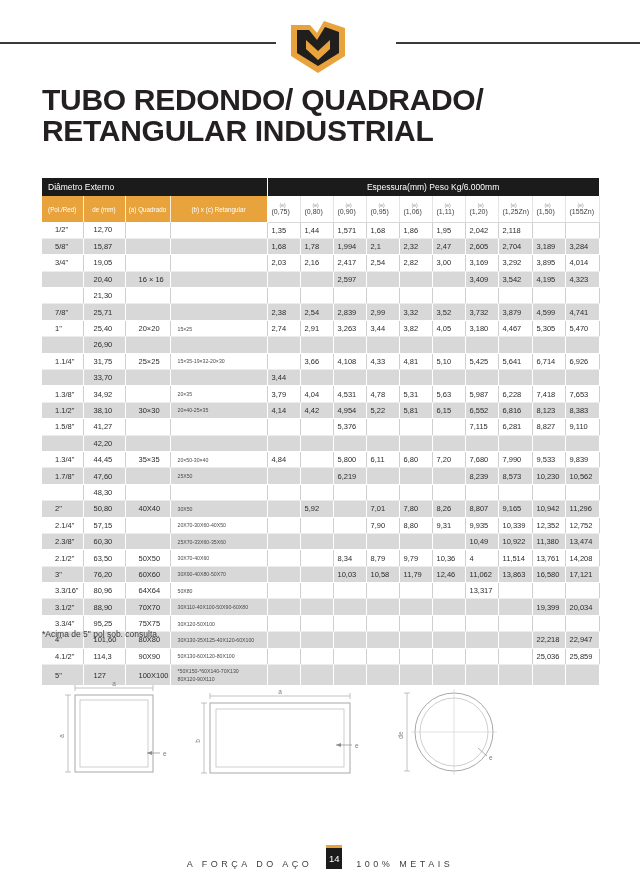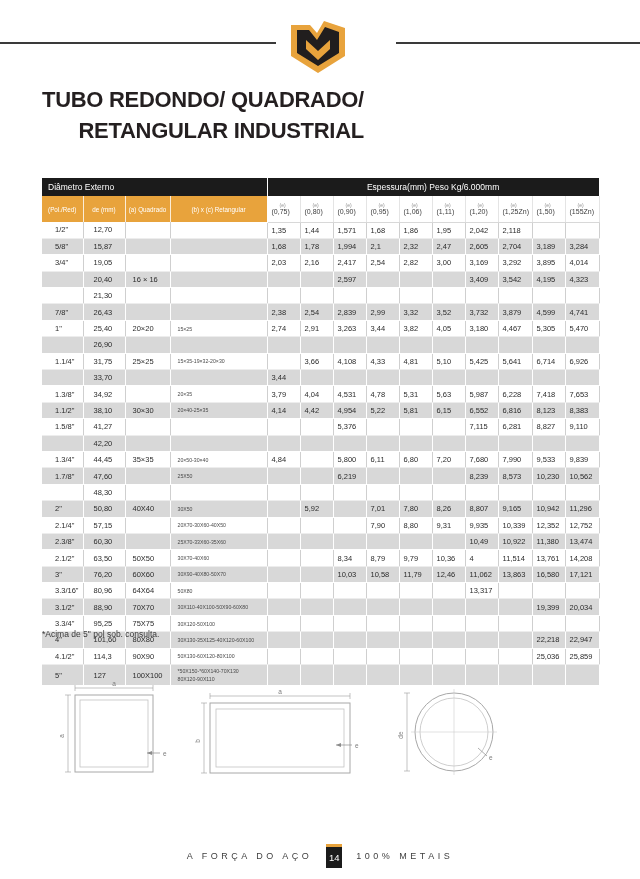--- a/index.html
+++ b/index.html
@@ -7,56 +7,56 @@
   .page{ position:relative; width:640px; height:879px; background:#fff; margin:0 auto;
          font-family:"Liberation Sans", sans-serif; overflow:hidden; }
 
   
   .rule{ position:absolute; top:42px; height:2px; background:#3a3a3a; }
   .rule.left{ left:0; width:276px; }
   .rule.right{ left:396px; width:244px; }
   .logo{ position:absolute; left:288px; top:18px; width:60px; height:56px; }
 
   
-  .title{ position:absolute; left:42px; top:84px; font-size:22px; line-height:31px;
-          font-weight:700; letter-spacing:-0.3px; color:#241f20;text-align:right; }
+  .title{ position:absolute; left:42px; top:84px; font-size:30px; line-height:31px;
+          font-weight:700; letter-spacing:-0.3px; color:#241f20; }
 
   
   .tblwrap{ position:absolute; left:42px; top:178px; }
   table{ border-collapse:collapse; table-layout:fixed; width:557px; font-size:7.5px; color:#2b2b2b; }
   thead th{ font-weight:400; }
   tr.group th{ background:var(--dark); color:#fff; font-size:8.5px; height:16px; border-right:1px solid #fff; }
   th.g-left{ text-align:left; padding-left:6px; }
   th.g-right{ text-align:center; }
   tr.sub td.gold{ background:var(--gold); color:#fff; font-size:6.3px; text-align:center;
                   height:24px; border-right:1px solid rgba(255,255,255,.8); }
   tr.sub td.thick{ background:#fff; text-align:left; padding-left:4px; font-size:7px; color:#3d3d3d;
                    border-right:1px solid #e4e4e4; border-bottom:1px solid #d8d8d8; }
   tr.sub td.thick .e{ display:block; font-size:5px; color:#8f8f8f; padding-left:8px; line-height:6px; }
   tbody td{ height:13.4px; border-right:1px solid #cfcfcf; border-bottom:1px solid #ededed;
             overflow:hidden; white-space:nowrap; }
   tbody tr:nth-child(even){ background:var(--gray); }
   tbody tr:nth-child(even) td{ border-right-color:#fff; border-bottom-color:#fff; }
   tbody td.c0{ padding-left:13px; }
   tbody td.c1{ padding-left:10px; }
-  tbody td.c2{ padding-left:7px;margin-left:36px; }
+  tbody td.c2{ padding-left:13px;margin-left:36px; }
   tbody td.c3{ padding-left:7px; font-size:5.2px; color:#4a4a4a; white-space:pre-line; line-height:1.55; }
   tbody td.c4,tbody td.c5,tbody td.c6,tbody td.c7,tbody td.c8,tbody td.c9,
   tbody td.c10,tbody td.c11,tbody td.c12,tbody td.c13{ padding-left:4px; }
   tbody tr:last-child td{ height:auto; padding-top:2px; padding-bottom:2px; }
 
   .footnote{ position:absolute; left:42px; top:629px; font-size:8.5px; color:#3a3a3a; }
 
   
   .diagrams{ position:absolute; left:0; top:678px; width:640px; height:125px; }
   .diagrams text{ font-family:"Liberation Sans",sans-serif; font-size:6.5px; fill:#7c7c7c; }
 
   
   .footer{ position:absolute; left:0; top:843px; width:640px; height:26px;
-           display:flex; align-items:center; justify-content:center; gap:14px; }
+           display:flex; align-items:flex-end; justify-content:center; gap:14px; }
   .footer .txt{ font-size:9px; letter-spacing:3.5px; color:#3f3f3f; }
   .pagebox{ width:16px; height:21px; background:var(--dark); border-top:3px solid var(--gold);
             display:flex; align-items:center; justify-content:center; color:#fff; font-size:9.5px; }
 </style>
 </head>
 <body>
 
 <div class="page">
 
   <div class="rule left"></div>
@@ -189,21 +189,21 @@
             <td class="c7"></td>
             <td class="c8"></td>
             <td class="c9"></td>
             <td class="c10"></td>
             <td class="c11"></td>
             <td class="c12"></td>
             <td class="c13"></td>
           </tr>
           <tr>
             <td class="c0">7/8"</td>
-            <td class="c1">26,43</td>
+            <td class="c1">25,71</td>
             <td class="c2"></td>
             <td class="c3"></td>
             <td class="c4">2,38</td>
             <td class="c5">2,54</td>
             <td class="c6">2,839</td>
             <td class="c7">2,99</td>
             <td class="c8">3,32</td>
             <td class="c9">3,52</td>
             <td class="c10">3,732</td>
             <td class="c11">3,879</td>

